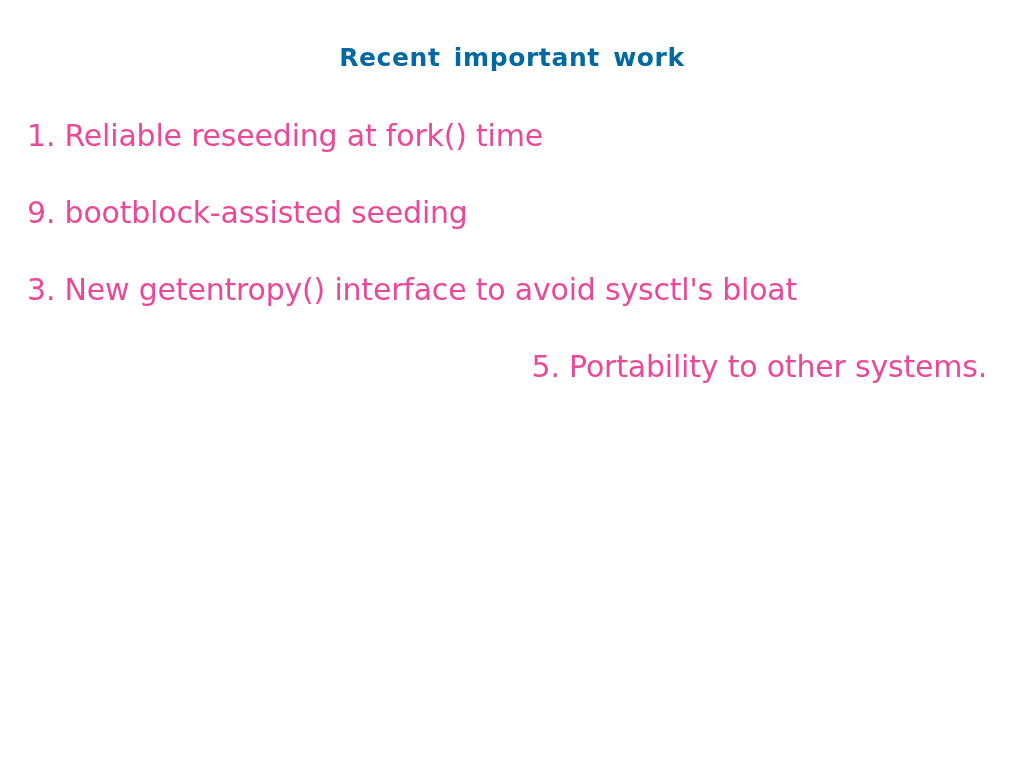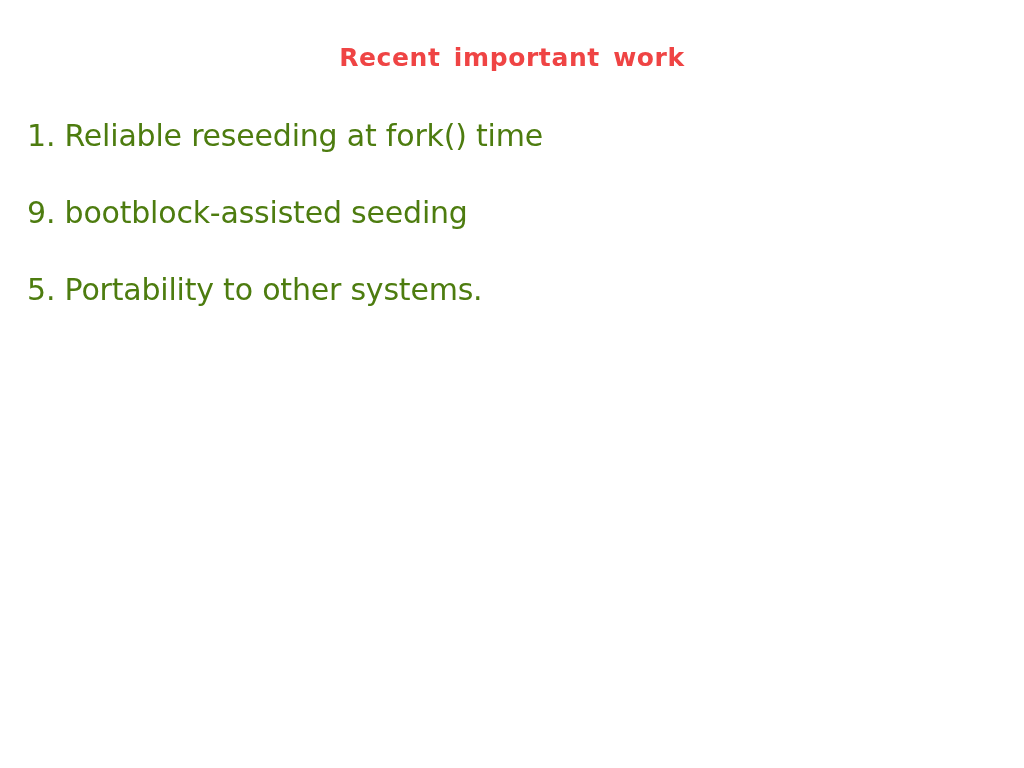--- a/index.html
+++ b/index.html
@@ -21,60 +21,62 @@
   
   #slide-title {
     position: absolute;
     left: 0;
     top: 26px;
     width: 1024px;
     text-align: center;
     font-family: "DejaVu Sans", sans-serif;
     font-size: 25px;
     font-weight: bold;
-    color: #ef4444;
+    color: #0369a1;
     letter-spacing: 0.6px;
     word-spacing: 4px;
     line-height: 30px;
     white-space: nowrap;
   }
 
   
   #bullet-list {
     position: absolute;
     left: 27px;
     top: 118px;
     width: 960px;
   }
   .bullet-item {
     font-family: "DejaVu Sans", sans-serif;
     font-size: 30px;
     font-weight: normal;
-    color: #4d7c0f;
+    color: #ec4899;
     line-height: 36px;
     height: 77px;
     white-space: nowrap;
     letter-spacing: -0.2px;
   }
   .bullet-item:last-child {
     height: auto;
+    text-align: right;
   }
 </style>
 </head>
 <body>
 
 <div id="slide">
 
   <h1 id="slide-title">Recent important work</h1>
 
   <div id="bullet-list">
 
     <div class="bullet-item">1. Reliable reseeding at fork() time</div>
 
     <div class="bullet-item">9. bootblock-assisted seeding</div>
 
+    <div class="bullet-item">3. New getentropy() interface to avoid sysctl's bloat</div>
 
 
     <div class="bullet-item">5. Portability to other systems.</div>
 
   </div>
 
 </div>
 
 </body></html>

